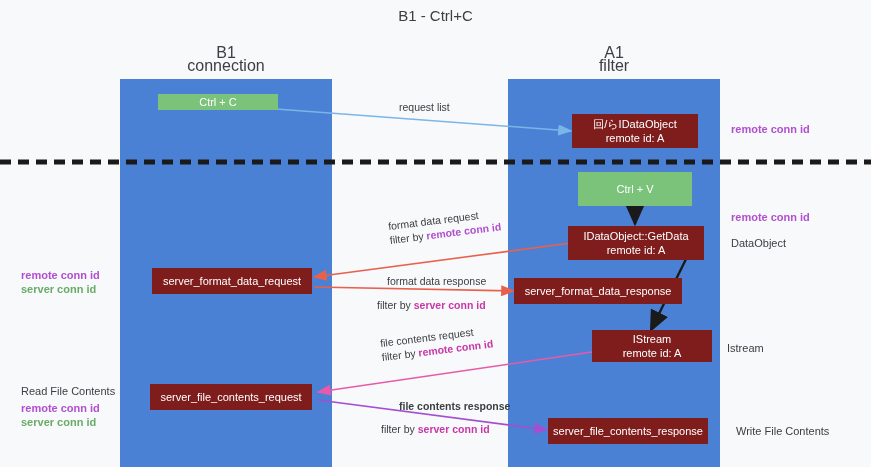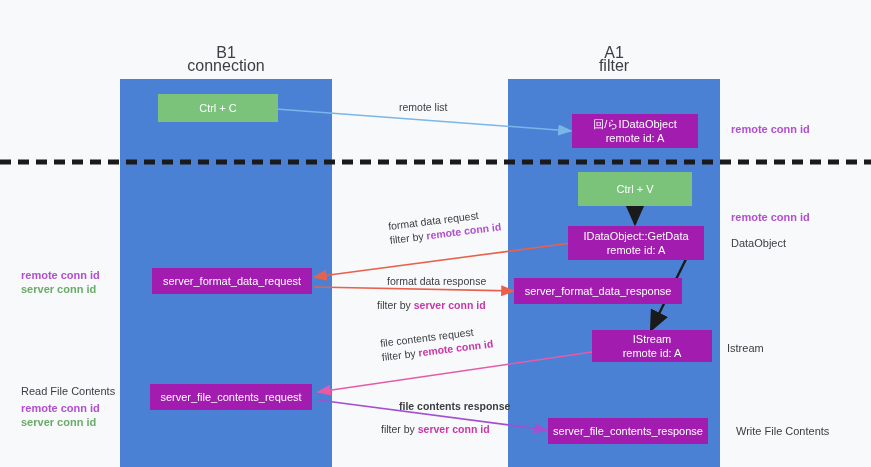--- a/index.html
+++ b/index.html
@@ -26,21 +26,21 @@
   }
   .colhead-b1{left:126px;top:46px;width:200px;}
   .colhead-a1{left:514px;top:46px;width:200px;}
 
   .box{
     position:absolute;box-sizing:border-box;
     display:flex;flex-direction:column;align-items:center;justify-content:center;
     text-align:center;color:#ffffff;font-size:11px;line-height:14px;
   }
   .box.green{background:#7bc27b;}
-  .box.orange{background:#a21caf;}
+  .box.orange{background:#7f1d1d;}
 
   .sidelbl{
     position:absolute;font-size:11px;line-height:15px;white-space:nowrap;
   }
   .c-purple{color:#b24fd0;font-weight:bold;}
   .c-green{color:#6aab6a;font-weight:bold;}
   .c-dark{color:#3c4043;}
 
   .wirelbl{
     position:absolute;font-size:10.5px;line-height:14px;white-space:nowrap;
@@ -52,20 +52,21 @@
 </style>
 </head>
 <body>
 
 <div id="stage">
 
   <div class="lane lane-b1"></div>
   <div class="lane lane-a1"></div>
 
   <div class="title">
+    <div>B1 - Ctrl+C</div>
   </div>
 
   <div class="colhead colhead-b1">
     <div>B1</div>
     <div>connection</div>
   </div>
   <div class="colhead colhead-a1">
     <div>A1</div>
     <div>filter</div>
   </div>
@@ -99,21 +100,21 @@
 
     <line x1="314" y1="287" x2="514" y2="291" stroke="#e8614d" stroke-width="1.6" marker-end="url(#ah-red)"></line>
 
     <line x1="688" y1="255" x2="651" y2="330" stroke="#1a1a1a" stroke-width="2.4" marker-end="url(#ah-black)"></line>
 
     <line x1="592" y1="352" x2="318" y2="392" stroke="#e85aa8" stroke-width="1.6" marker-end="url(#ah-pink)"></line>
 
     <line x1="318" y1="400" x2="547" y2="430" stroke="#a24fd0" stroke-width="1.6" marker-end="url(#ah-violet)"></line>
   </svg>
 
-  <div class="box green" style="left:158px;top:94px;width:120px;height:28px;">
+  <div class="box green" style="left:158px;top:94px;width:120px;height:16px;">
     <span>Ctrl + C</span>
   </div>
 
   <div class="box orange" style="left:572px;top:114px;width:126px;height:34px;">
     <span>回/らIDataObject</span>
     <span>remote id: A</span>
   </div>
 
   <div class="box green" style="left:578px;top:172px;width:114px;height:34px;">
     <span>Ctrl + V</span>
@@ -151,21 +152,21 @@
   <div class="sidelbl c-dark" style="left:727px;top:341px;">Istream</div>
   <div class="sidelbl c-dark" style="left:736px;top:424px;">Write File Contents</div>
 
   <div class="sidelbl c-purple" style="left:21px;top:268px;">remote conn id</div>
   <div class="sidelbl c-green" style="left:21px;top:282px;">server conn id</div>
 
   <div class="sidelbl c-dark" style="left:21px;top:384px;">Read File Contents</div>
   <div class="sidelbl c-purple" style="left:21px;top:401px;">remote conn id</div>
   <div class="sidelbl c-green" style="left:21px;top:415px;">server conn id</div>
 
-  <div class="wirelbl" style="left:399px;top:100px;">remote list</div>
+  <div class="wirelbl" style="left:399px;top:100px;">request list</div>
 
   <div class="wirelbl" style="left:389px;top:219px;transform:rotate(-7deg);">
     <div><span>format data request</span></div>
     <div>
       <span>filter by </span><b class="m-purple">remote conn id</b>
     </div>
   </div>
 
   <div class="wirelbl" style="left:387px;top:274px;">format data response</div>
   <div class="wirelbl" style="left:377px;top:298px;">

